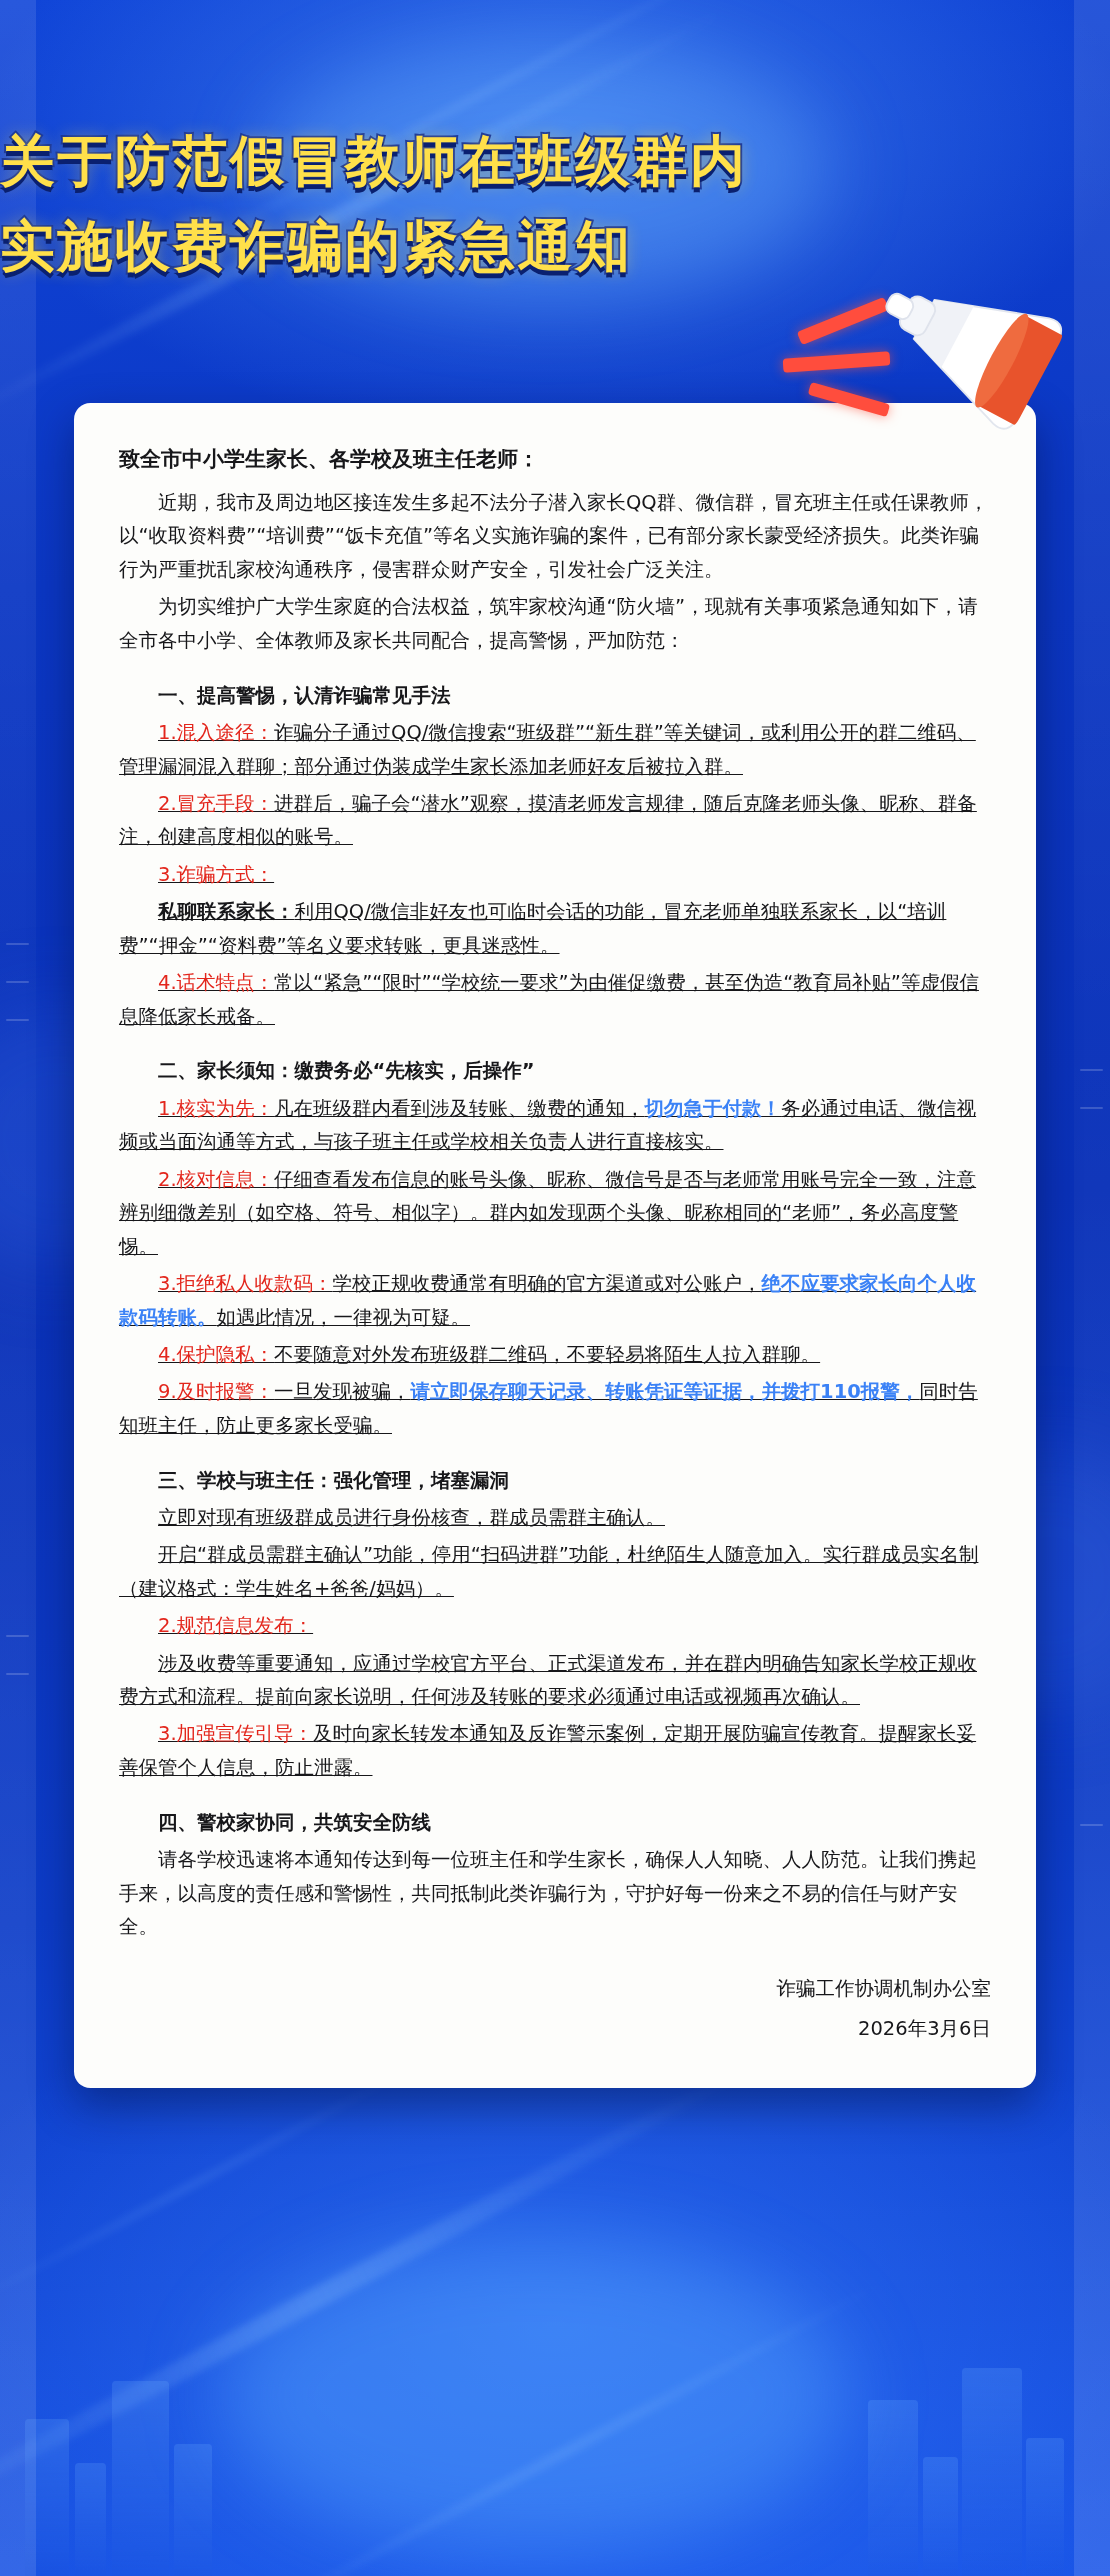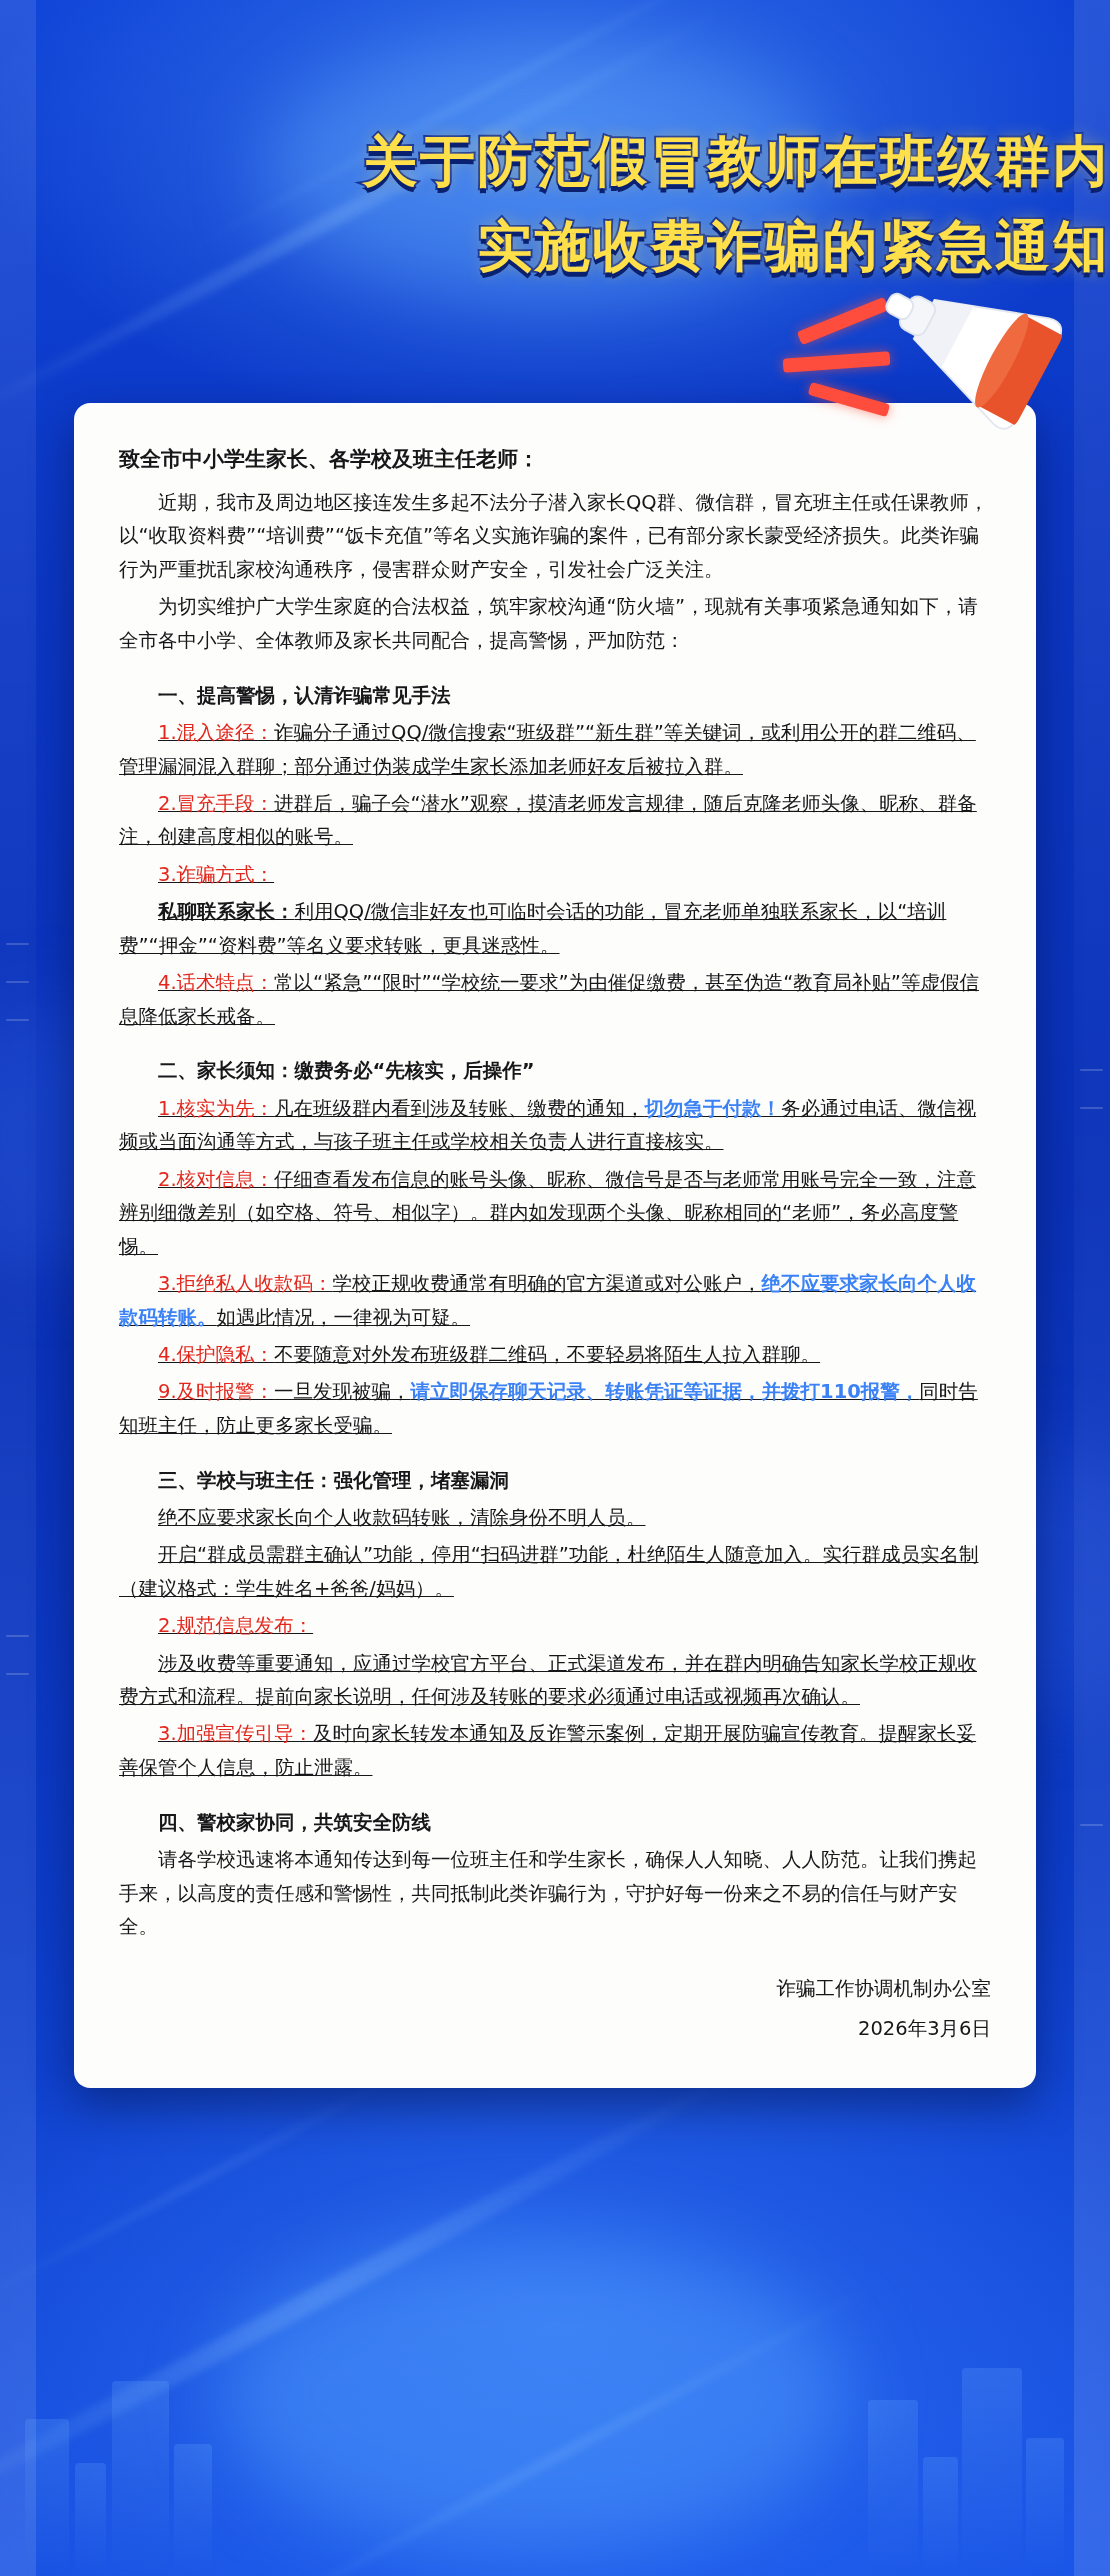--- a/index.html
+++ b/index.html
@@ -31,21 +31,21 @@
   .g3{width:264px;height:264px;left:-75px;top:1006px;background:rgba(40,90,220,.35);}
   .g4{width:264px;height:264px;left:918px;top:1446px;background:rgba(40,90,220,.35);}
 
   
   .rail{position:absolute;top:0;bottom:0;width:36px;background:linear-gradient(180deg,rgba(255,255,255,.10),rgba(255,255,255,.02) 40%,rgba(255,255,255,.12));}
   .rail.left{left:0;}
   .rail.right{right:0;}
   .rail .tick{position:absolute;left:6.3px;width:22.6px;height:1.9px;background:rgba(255,255,255,.18);border-radius:1.3px;}
 
   
-  .title-wrap{position:absolute;left:0;right:0;top:126px;text-align:right;z-index:6;}
+  .title-wrap{position:absolute;left:0;right:0;top:126px;text-align:left;z-index:6;}
   .title-line{
     font-family:"DejaVu Sans","Liberation Sans",sans-serif;
     font-weight:bold;
     font-size:55px;
     letter-spacing:2.5px;
     line-height:1.28;
     color:#ffe04a;
     -webkit-text-stroke:3.8px #0f2f9e;
     paint-order:stroke fill;
     text-shadow:0 5px 0 #0a2070, 0 0 16.4px rgba(255,224,74,.45);
@@ -173,21 +173,21 @@
       <p class="hang"><span class="red">4.话术特点：</span><span>常以“紧急”“限时”“学校统一要求”为由催促缴费，甚至伪造“教育局补贴”等虚假信息降低家长戒备。</span></p>
 
       <p class="sec-head">二、家长须知：缴费务必“先核实，后操作”</p>
       <p class="hang"><span class="red">1.核实为先：</span><span>凡在班级群内看到涉及转账、缴费的通知，</span><span class="red-b">切勿急于付款！</span><span>务必通过电话、微信视频或当面沟通等方式，与孩子班主任或学校相关负责人进行直接核实。</span></p>
       <p class="hang"><span class="red">2.核对信息：</span><span>仔细查看发布信息的账号头像、昵称、微信号是否与老师常用账号完全一致，注意辨别细微差别（如空格、符号、相似字）。群内如发现两个头像、昵称相同的“老师”，务必高度警惕。</span></p>
       <p class="hang"><span class="red">3.拒绝私人收款码：</span><span>学校正规收费通常有明确的官方渠道或对公账户，</span><span class="red-b">绝不应要求家长向个人收款码转账。</span><span>如遇此情况，一律视为可疑。</span></p>
       <p class="hang"><span class="red">4.保护隐私：</span><span>不要随意对外发布班级群二维码，不要轻易将陌生人拉入群聊。</span></p>
       <p class="hang"><span class="red">9.及时报警：</span><span>一旦发现被骗，</span><span class="red-b">请立即保存聊天记录、转账凭证等证据，并拨打110报警，</span><span>同时告知班主任，防止更多家长受骗。</span></p>
 
       <p class="sec-head">三、学校与班主任：强化管理，堵塞漏洞</p>
-      <p class="hang">绝不应要求家长向个人收款码转账，清除身份不明人员。</p>
+      <p class="hang">立即对现有班级群成员进行身份核查，群成员需群主确认。</p>
       <p class="hang">开启“群成员需群主确认”功能，停用“扫码进群”功能，杜绝陌生人随意加入。实行群成员实名制（建议格式：学生姓名+爸爸/妈妈）。</p>
       <p class="hang"><span class="red">2.规范信息发布：</span></p>
       <p class="hang">涉及收费等重要通知，应通过学校官方平台、正式渠道发布，并在群内明确告知家长学校正规收费方式和流程。提前向家长说明，任何涉及转账的要求必须通过电话或视频再次确认。</p>
       <p class="hang"><span class="red">3.加强宣传引导：</span><span>及时向家长转发本通知及反诈警示案例，定期开展防骗宣传教育。提醒家长妥善保管个人信息，防止泄露。</span></p>
 
       <p class="sec-head">四、警校家协同，共筑安全防线</p>
       <p class="ind">请各学校迅速将本通知传达到每一位班主任和学生家长，确保人人知晓、人人防范。让我们携起手来，以高度的责任感和警惕性，共同抵制此类诈骗行为，守护好每一份来之不易的信任与财产安全。</p>
 
       <div class="sign">
         <div class="l2">诈骗工作协调机制办公室</div>

